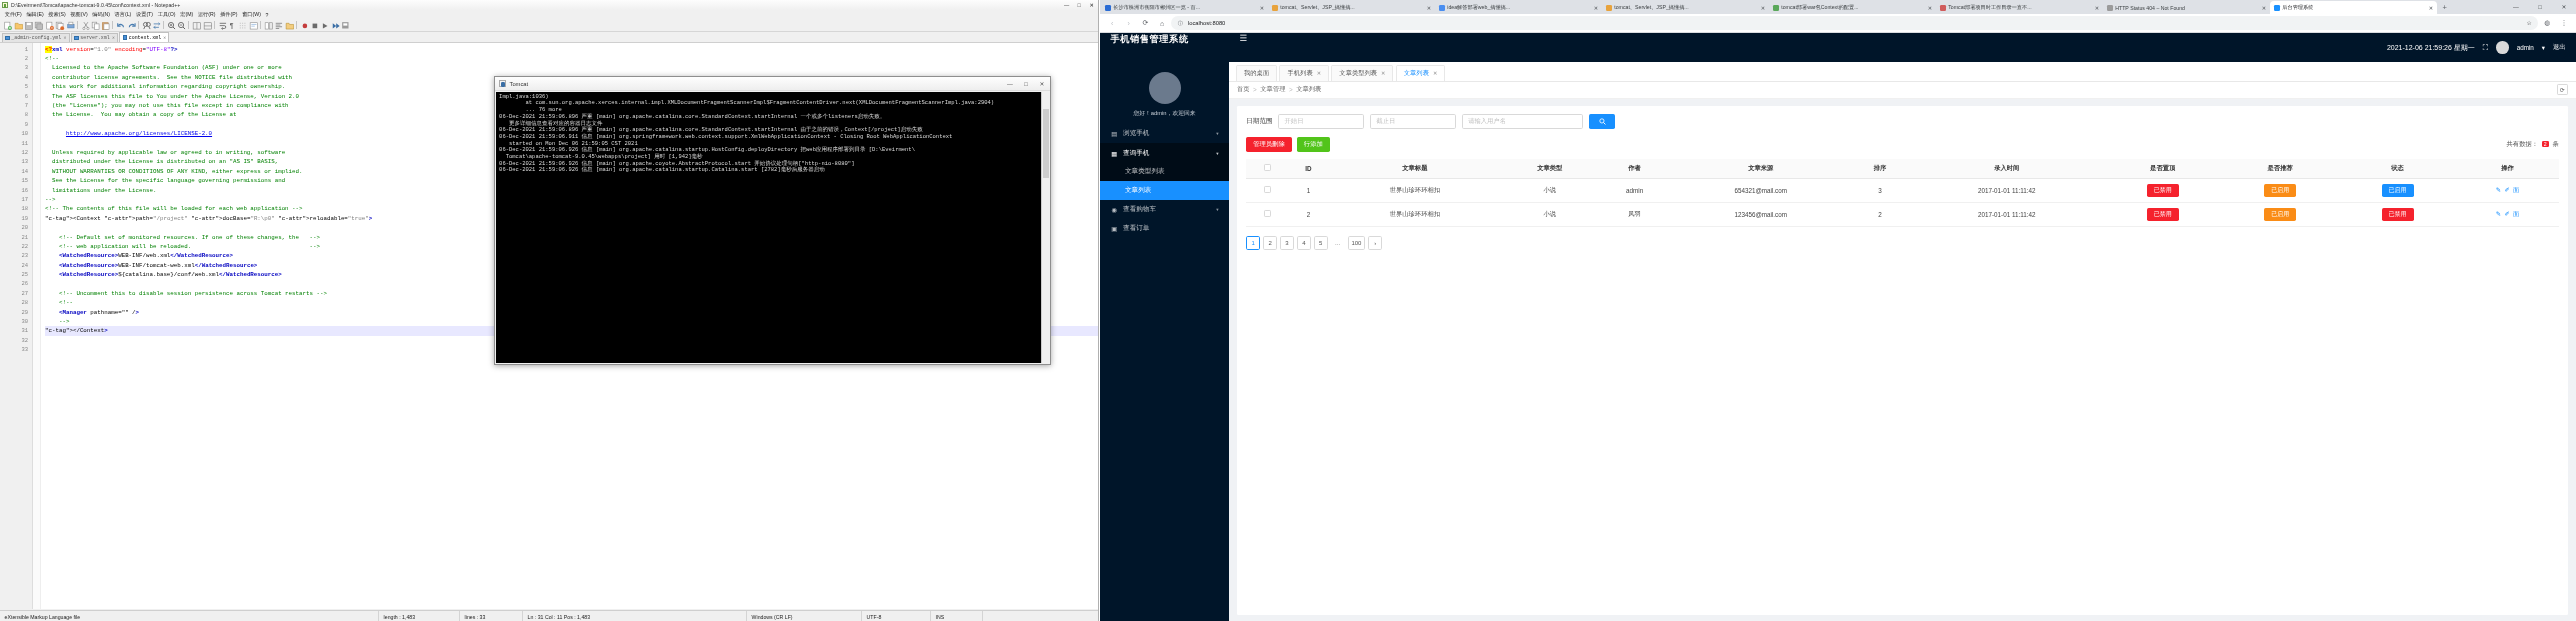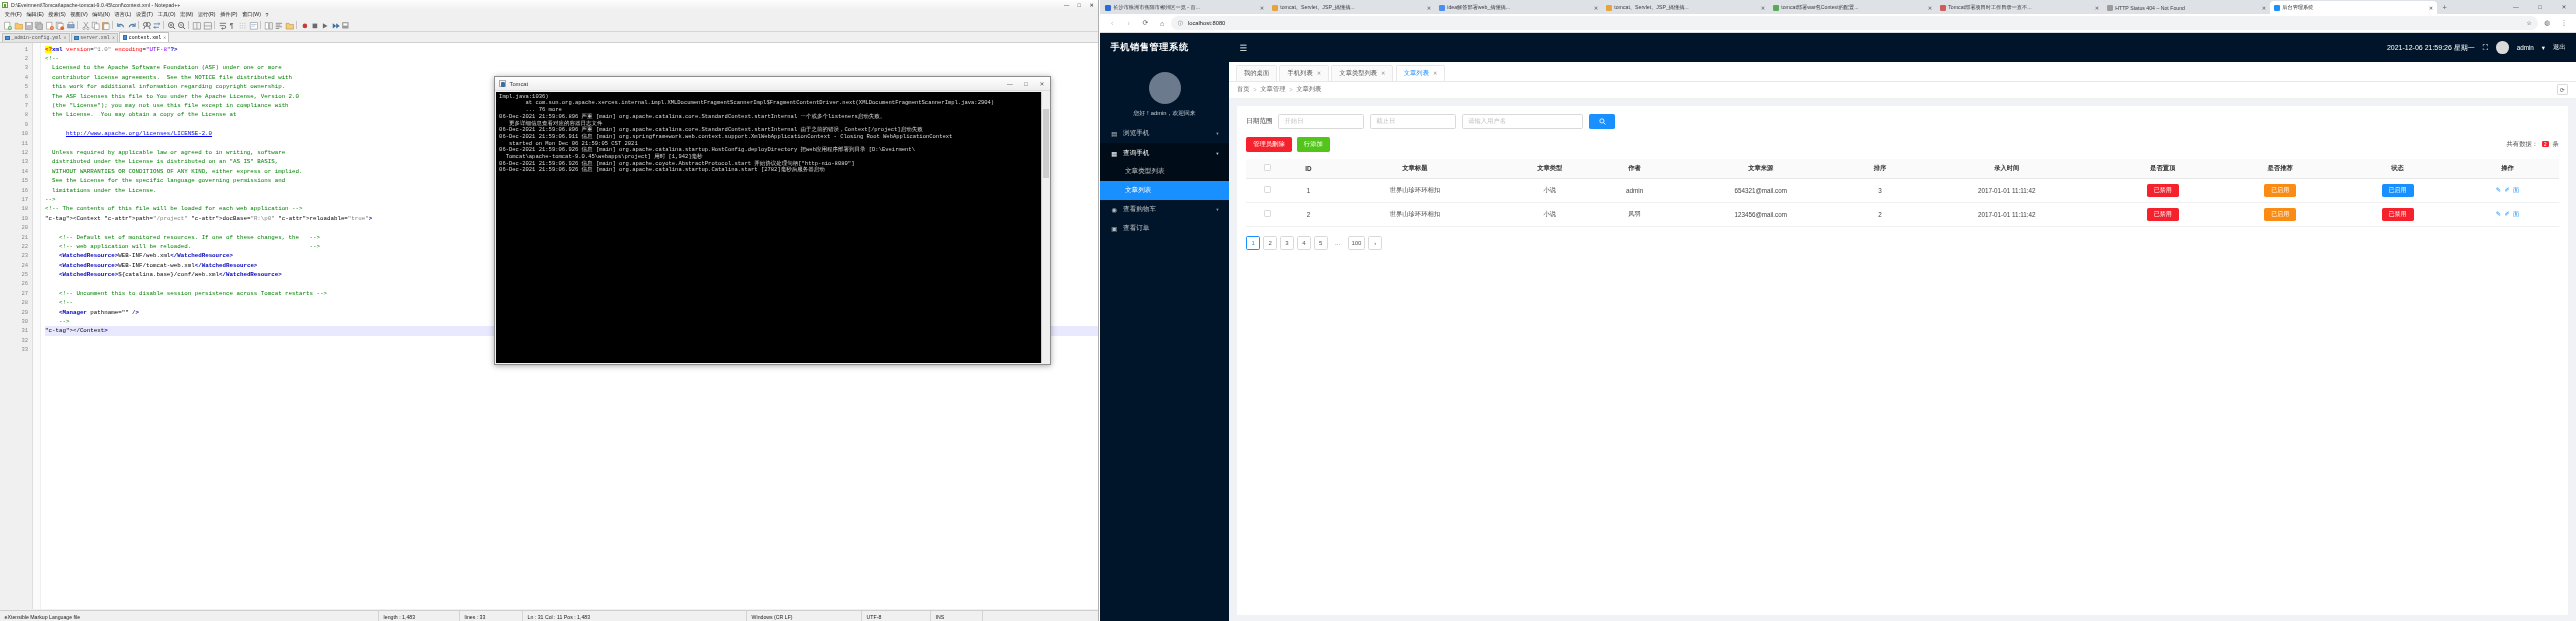--- a/index.html
+++ b/index.html
@@ -101,21 +101,21 @@
       gap:1.7px; padding:0 4.6px; border-bottom:0.6px solid #dadce0; }
   .nav-btn{width:15px;height:15px;border-radius:50%;display:flex;align-items:center;
       justify-content:center;font-size:7px;color:#5f6368;flex:none;}
   .nav-btn.dim{color:#bdc1c6;}
   .omnibox{flex:1;height:14px;background:#f1f3f4;border-radius:7.5px;display:flex;
       align-items:center;gap:4px;padding:0 6.3px;font-size:5.8px;color:#202124;}
   .omni-lock{width:6.3px;height:6.3px;color:#5f6368;font-size:5.2px;display:flex;align-items:center;}
 
   
   .app { position:absolute; left:0; top:33px; right:0; bottom:0; background:#f0f2f5; overflow:hidden;}
-  .app-header { height:29px; background:#001529; display:flex; align-items:center;
+  .app-header { height:29px; background:#001529; display:flex; 
       color:#fff; padding:0 10.4px; }
   .app-brand { font-size:9.2px; font-weight:bold; letter-spacing:0.6px; width:129px; }
   .app-fold { font-size:8.6px; color:#fff; margin-right:11.5px; }
   .app-hdr-right { margin-left:auto; display:flex; align-items:center; gap:8px; font-size:6.3px;}
   .clock { font-size:7px; }
   .avatar { width:12.6px;height:12.6px;border-radius:50%;background:#d9d9d9; }
   .hdr-ico{font-size:7.5px;}
 
   .app-body { position:absolute; left:0; top:29px; right:0; bottom:0; display:flex; }
   .side { width:129px; background:#001529; color:#fff; flex:none; overflow:hidden;}

